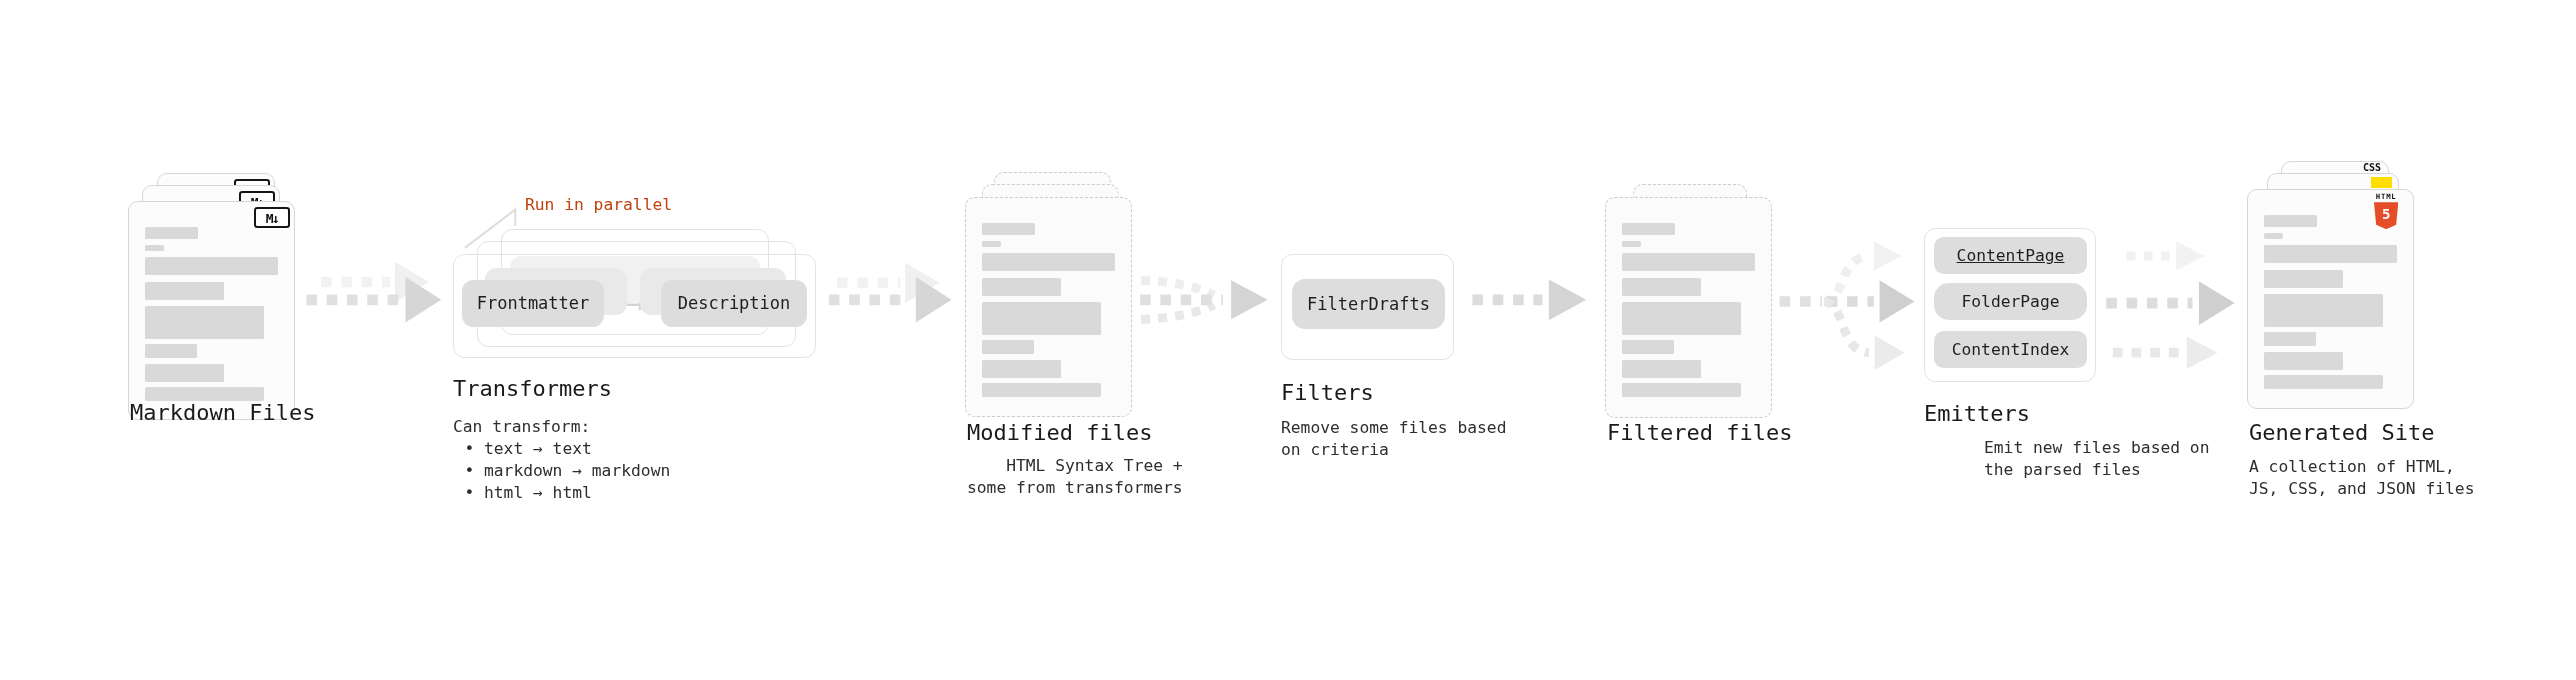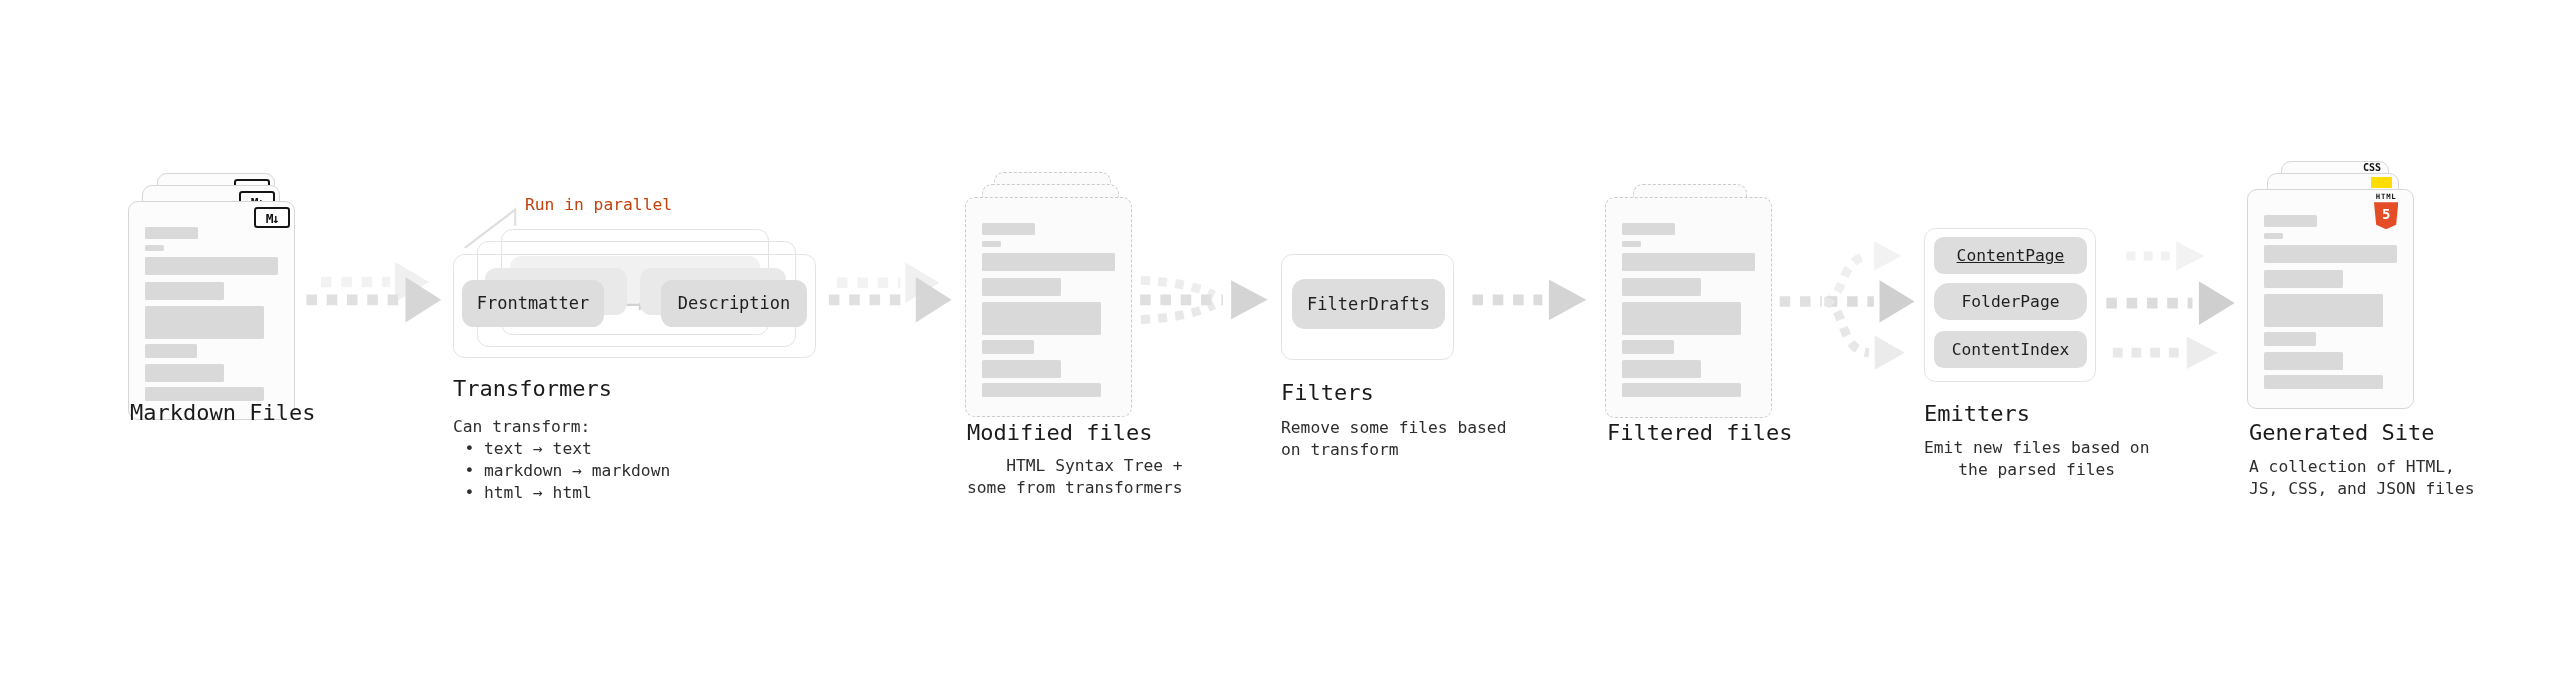--- a/index.html
+++ b/index.html
@@ -175,21 +175,21 @@
       <div>some from transformers</div>
     </div>
   </div>
 
   <div>
     <div class="frame filled" style="left:1281px;top:254px;width:173px;height:106px;"></div>
     <div class="pill front" style="left:1292px;top:279px;width:153px;height:50px;font-size:17px;line-height:50px;border-radius:13px;">FilterDrafts</div>
     <div class="stage-title" style="left:1281px;top:379px;">Filters</div>
     <div class="stage-desc" style="left:1281px;top:417px;">
       <div>Remove some files based</div>
-      <div>on transform</div>
+      <div>on criteria</div>
     </div>
   </div>
 
   <div>
     <div class="file-card dashed" style="left:1633px;top:184px;width:114px;height:203px;"></div>
     <div class="file-card dashed" style="left:1605px;top:197px;width:167px;height:221px;">
       <div class="lines">
           <div style="top: 25px; width: 53px; height: 12.2px;"></div>
           <div style="top: 43px; width: 18.7px; height: 5.7px;"></div>
           <div style="top: 55px; width: 133px; height: 18px;"></div>
@@ -202,21 +202,21 @@
     </div>
     <div class="stage-title" style="left:1607px;top:419px;">Filtered files</div>
   </div>
 
   <div>
     <div class="frame filled" style="left:1924px;top:228px;width:172px;height:154px;"></div>
     <div class="pill front" style="left:1934px;top:237px;width:153px;height:37px;font-size:16.3px;line-height:37px;border-radius:9.8px;text-decoration:underline;">ContentPage</div>
     <div class="pill front" style="left:1934px;top:283px;width:153px;height:37px;font-size:16.3px;line-height:37px;border-radius:15px;">FolderPage</div>
     <div class="pill front" style="left:1934px;top:331px;width:153px;height:37px;font-size:16.3px;line-height:37px;border-radius:9.8px;">ContentIndex</div>
     <div class="stage-title" style="left:1924px;top:400px;">Emitters</div>
-    <div class="stage-desc" style="left:1924px;top:437px;text-align:center;">
+    <div class="stage-desc" style="left:1984px;top:437px;">
       <div>Emit new files based on</div>
       <div>the parsed files</div>
     </div>
   </div>
 
   <div>
     <div class="file-card" style="left:2281px;top:161px;width:108px;height:203px;">
       <div class="css-badge"><span>CSS</span></div>
     </div>
     <div class="file-card" style="left:2267px;top:173px;width:132px;height:207px;">

